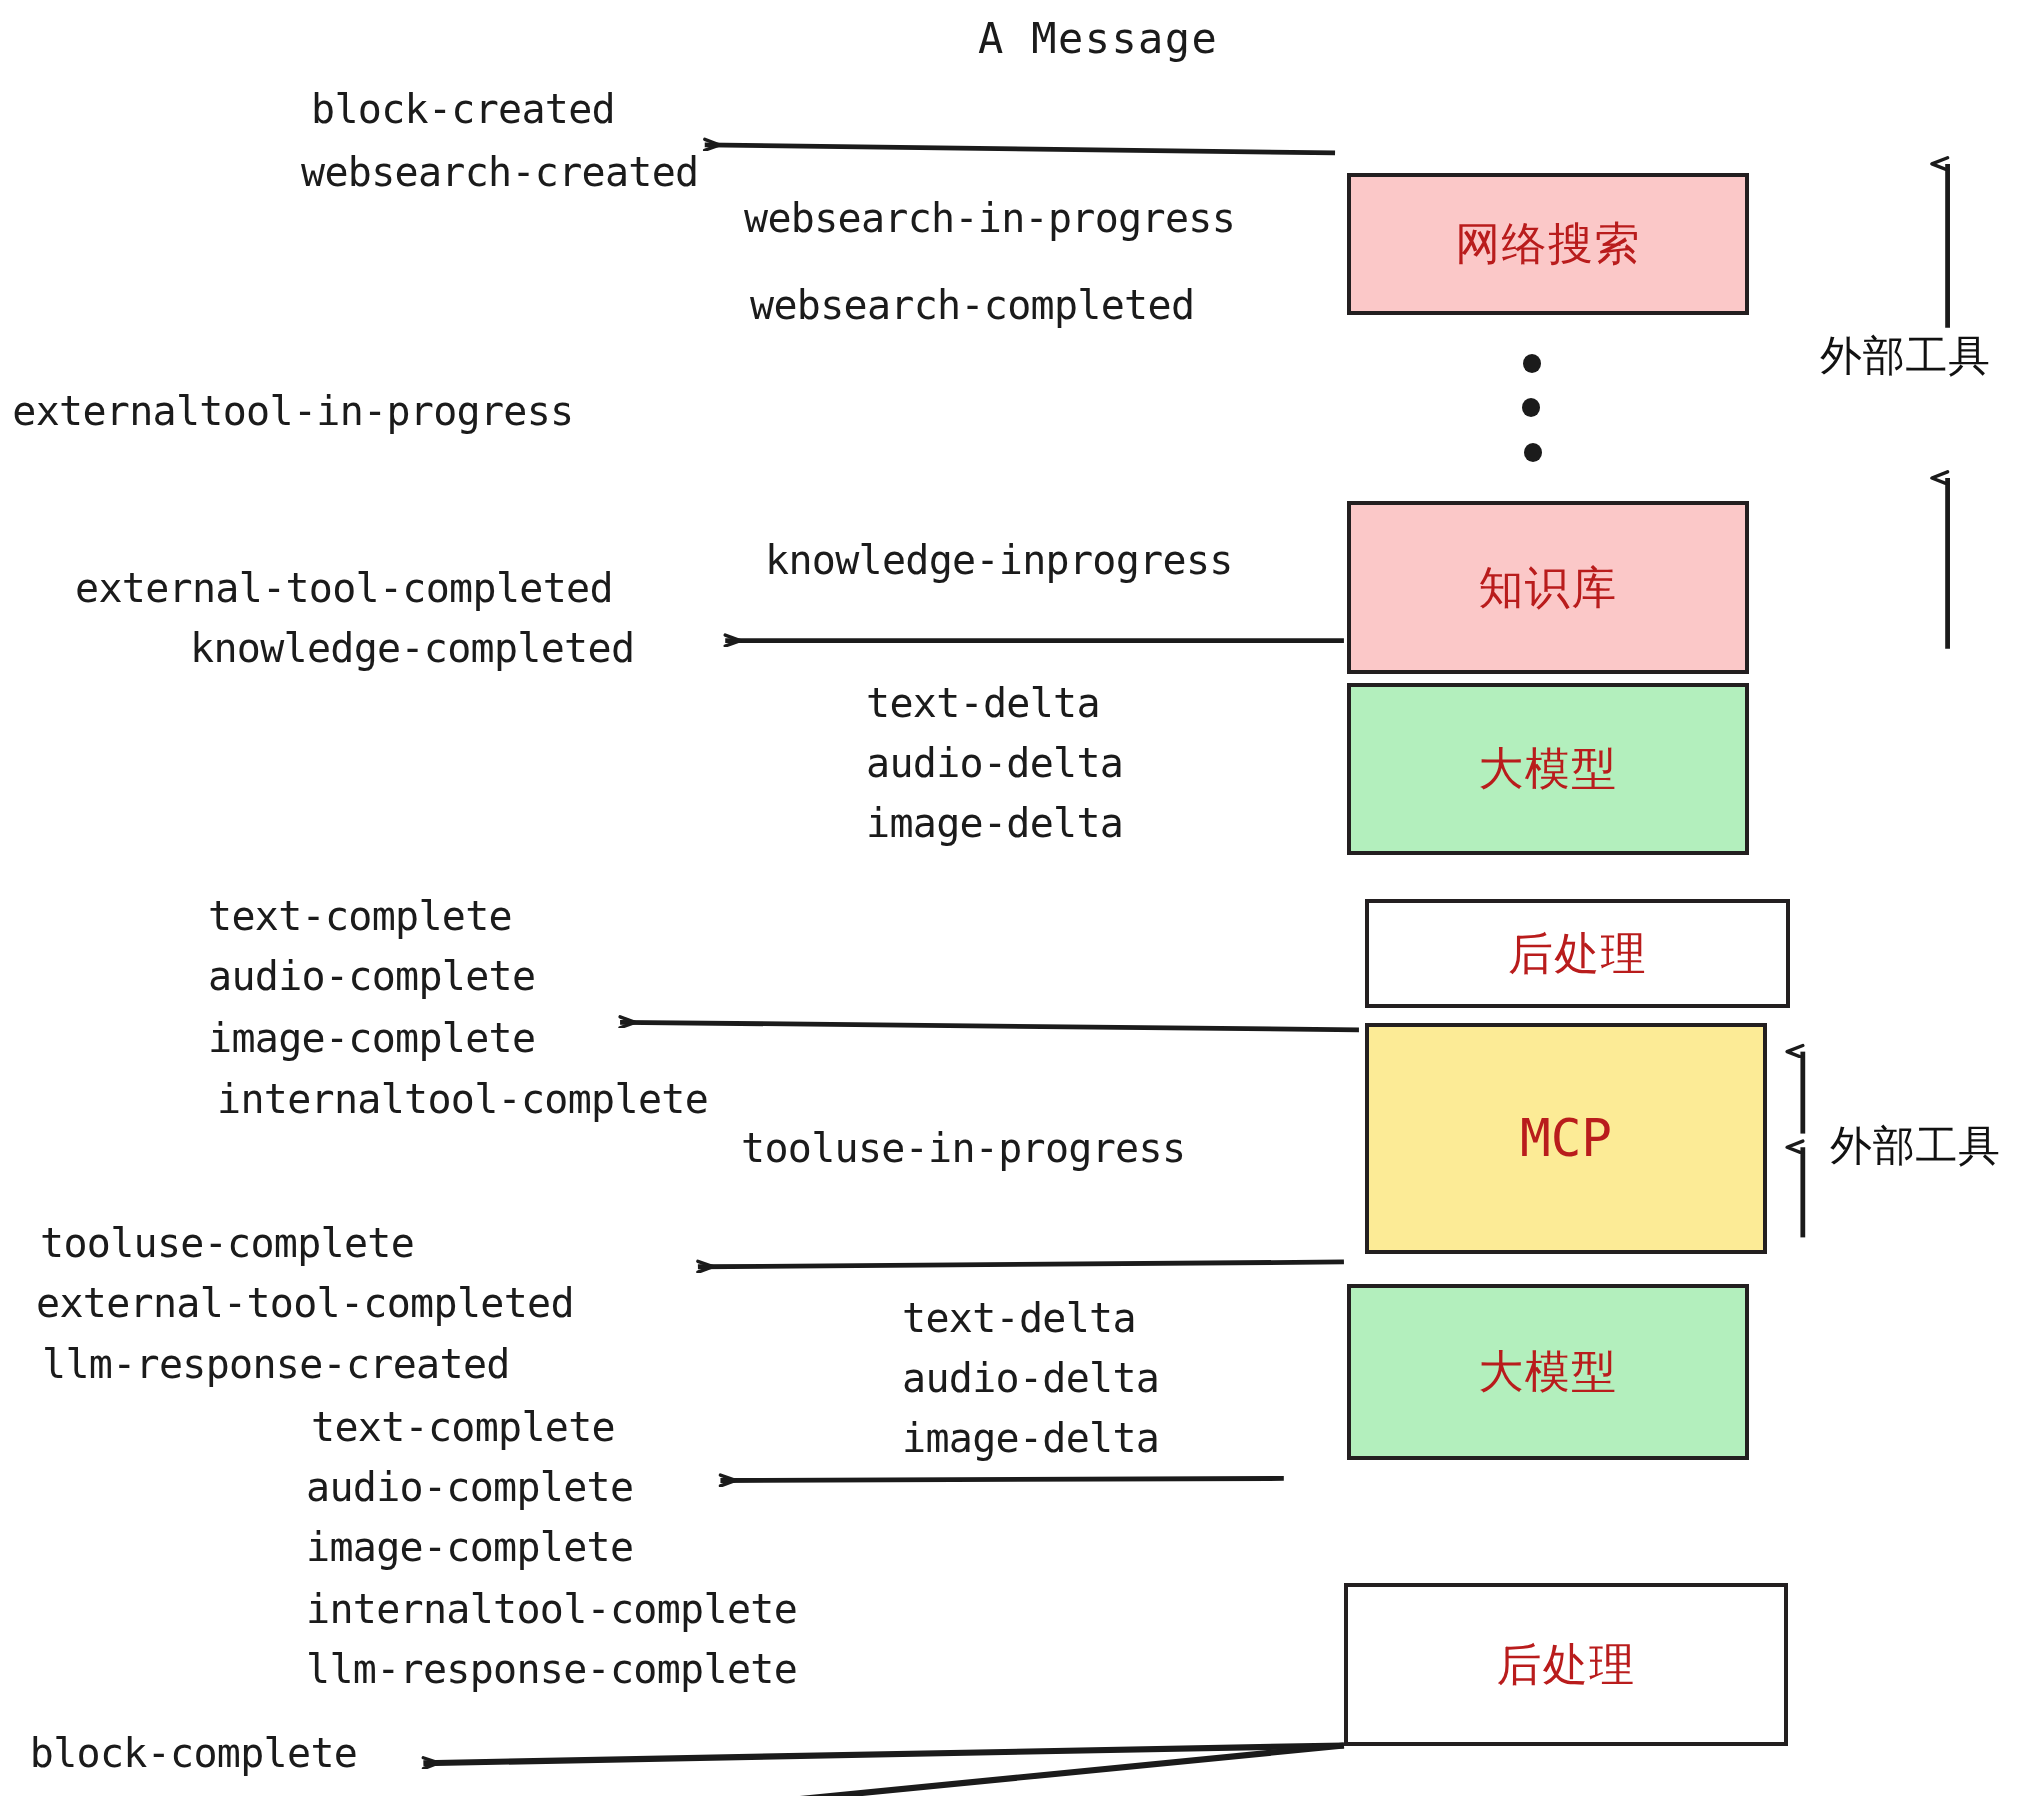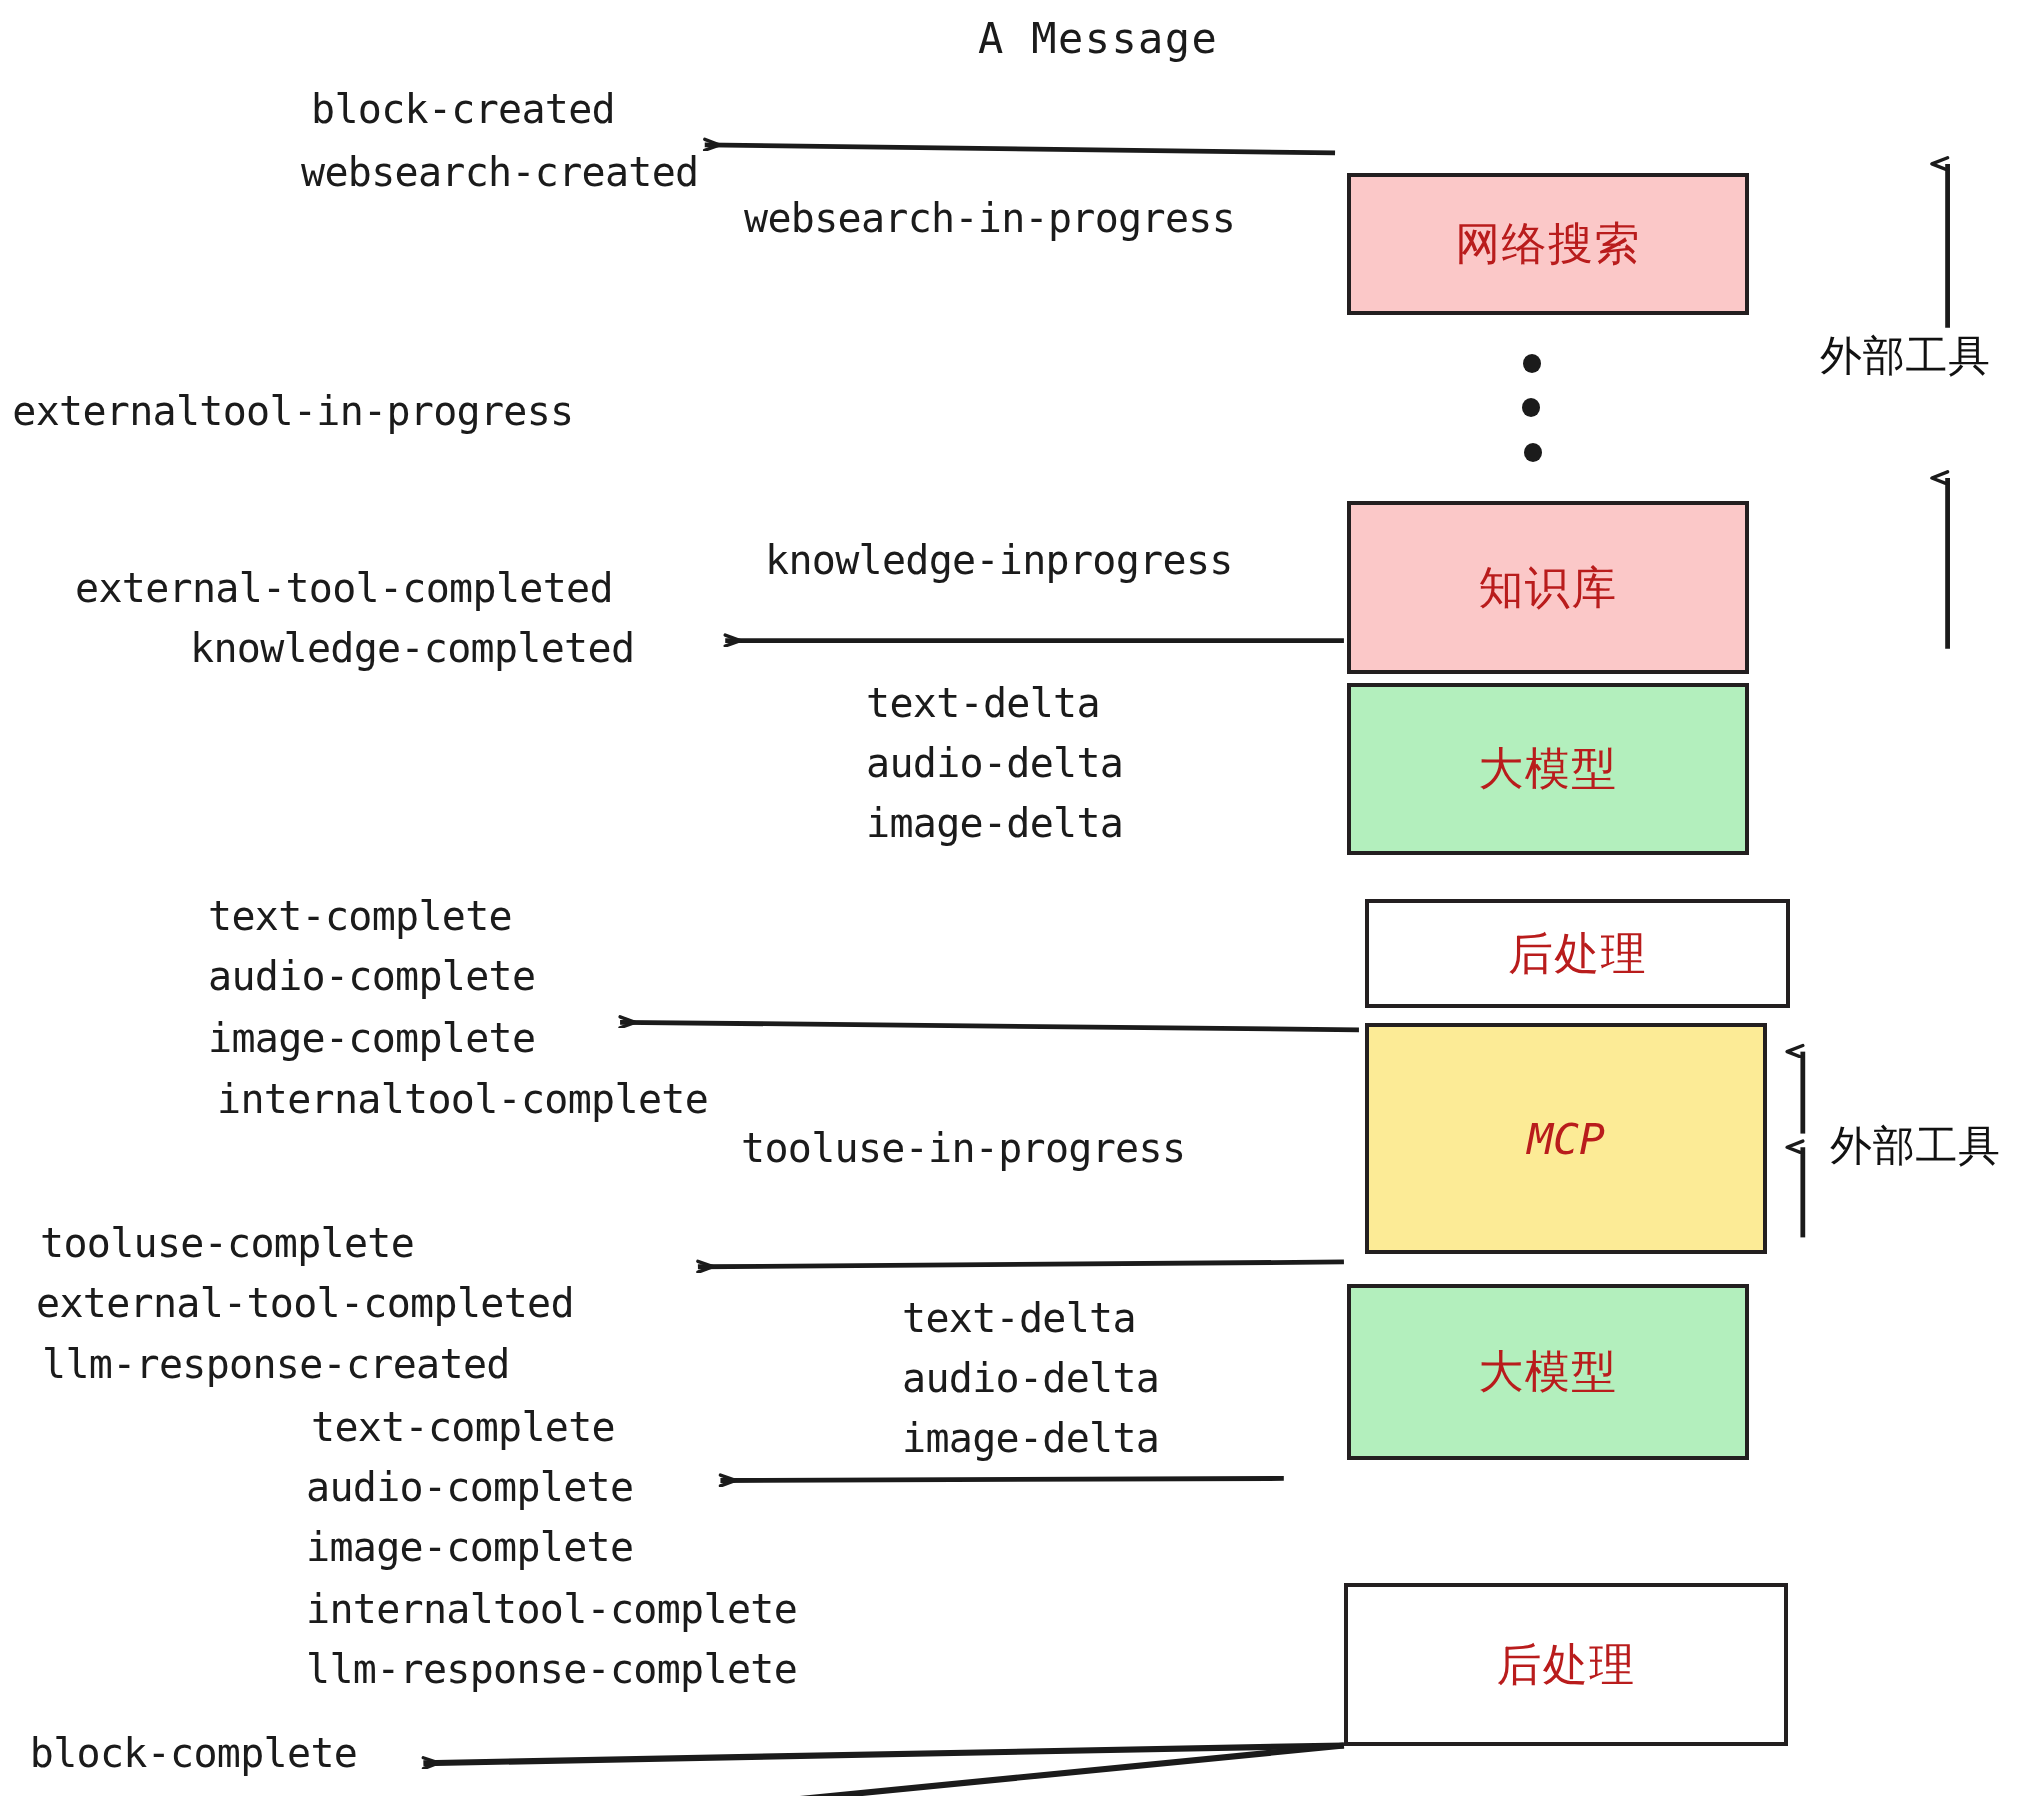--- a/index.html
+++ b/index.html
@@ -43,23 +43,22 @@
     font-size: 45px;
     color: #b91c1c;
     letter-spacing: 1.4px;
   }
   .box.pink   { background: #fbc8c8; }
   .box.green  { background: #b3efbd; }
   .box.yellow { background: #fceb96; }
   .box.white  { background: #ffffff; }
   .box.mcp {
     font-family: "DejaVu Sans Mono", "Liberation Mono", monospace;
-    font-size: 43px;
+    font-size: 51px;
     letter-spacing: 0px;
-    font-style: italic;
   }
   .dot {
     position: absolute;
     width: 18px;
     height: 19px;
     border-radius: 50%;
     background: #1b1b1b;
   }
   .sidelabel {
     position: absolute;
@@ -111,20 +110,21 @@
     <line x1="2852" y1="480" x2="2852" y2="240" stroke="#1b1b1b" stroke-width="7" marker-end="url(#ahu)"></line>
     <line x1="2852" y1="700" x2="2852" y2="950" stroke="#1b1b1b" stroke-width="7" marker-end="url(#ahu)" transform="rotate(180 2852 825)"></line>
 
     <line x1="2640" y1="1660" x2="2640" y2="1540" stroke="#1b1b1b" stroke-width="7" marker-end="url(#ahu)"></line>
     <line x1="2640" y1="1680" x2="2640" y2="1812" stroke="#1b1b1b" stroke-width="7" marker-end="url(#ahu)" transform="rotate(180 2640 1746)"></line>
   </svg>
 
   <div class="evt" style="left:311px;  top:89px;">block-created</div>
   <div class="evt" style="left:301px;  top:152px;">websearch-created</div>
   <div class="evt" style="left:744px; top:198px;">websearch-in-progress</div>
+  <div class="evt" style="left:750px; top:285px;">websearch-completed</div>
   <div class="evt" style="left:12.3px;   top:391px;">externaltool-in-progress</div>
   <div class="evt" style="left:765px; top:540px;">knowledge-inprogress</div>
   <div class="evt" style="left:75px;  top:568px;">external-tool-completed</div>
   <div class="evt" style="left:190px;  top:628px;">knowledge-completed</div>
   <div class="evt" style="left:866px; top:683px;">text-delta</div>
   <div class="evt" style="left:866px; top:743px;">audio-delta</div>
   <div class="evt" style="left:866px; top:803px;">image-delta</div>
   <div class="evt" style="left:208px;  top:896px;">text-complete</div>
   <div class="evt" style="left:208px;  top:956px;">audio-complete</div>
   <div class="evt" style="left:208px;  top:1018px;">image-complete</div>

